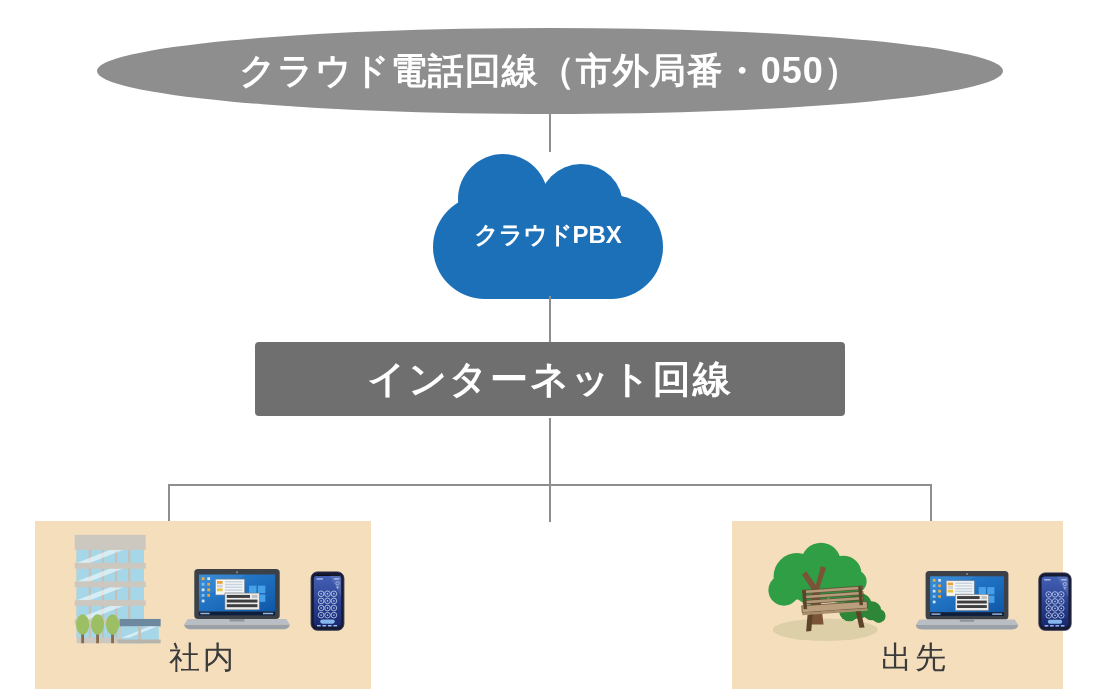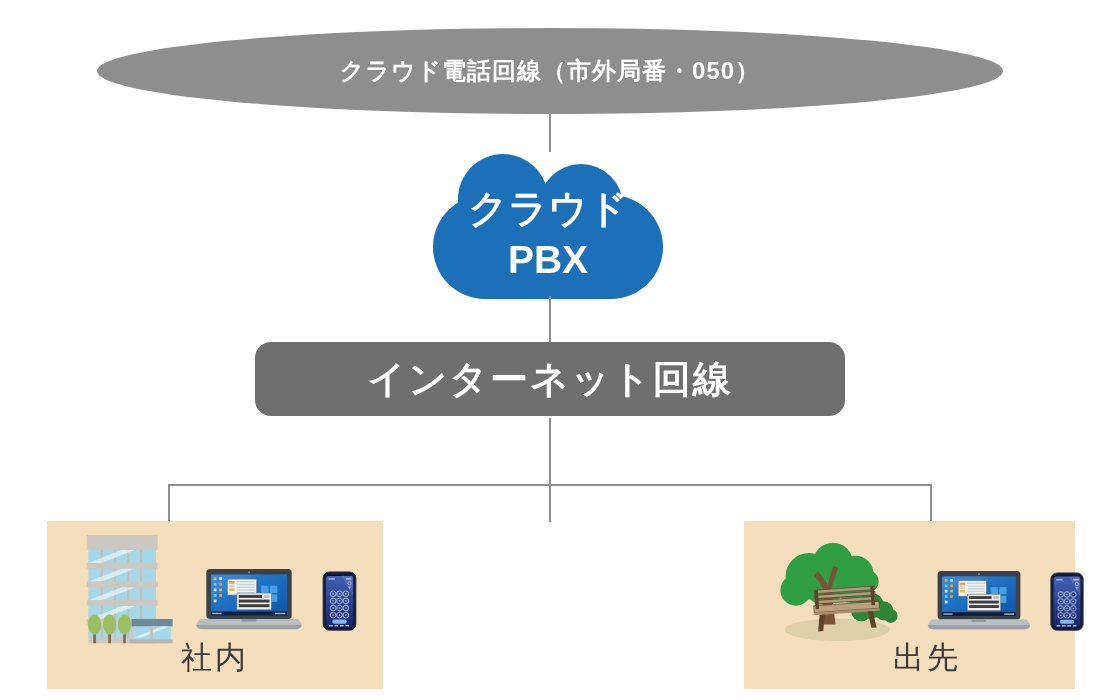--- a/index.html
+++ b/index.html
@@ -6,49 +6,49 @@
   .diagram{
     position:relative;width:1100px;height:700px;background:#ffffff;
     font-family:"Liberation Sans","DejaVu Sans",sans-serif;overflow:hidden;
   }
   
   .ellipse{
     position:absolute;left:97px;top:28px;width:906px;height:86px;
     background:#8e8e8e;border-radius:50%;
     display:flex;align-items:center;justify-content:center;
   }
-  .ellipse span{color:#ffffff;font-size:24px;font-weight:700;letter-spacing:1px;}
+  .ellipse span{color:#ffffff;font-size:36px;font-weight:700;letter-spacing:1px;}
   
   .vline{position:absolute;left:549px;width:2px;background:#8e8e8e;}
   .seg1{top:112px;height:40px;}
   .seg2{top:296px;height:46px;}
   .seg3{top:418px;height:67px;}
   .hline{position:absolute;left:169px;top:484px;width:763px;height:2px;background:#8e8e8e;}
   .drop{position:absolute;top:484px;width:2px;height:38px;background:#8e8e8e;}
   .d1{left:168px;} .d2{left:549px;} .d3{left:930px;}
   
   .cloud{position:absolute;left:433px;top:142px;width:230px;height:158px;}
   .cloud>svg{position:absolute;left:0;top:0;width:100%;height:100%;}
   .cloud-text{
     position:absolute;left:0;top:0;right:0;bottom:0;
-    display:flex;flex-direction:column;align-items:center;justify-content:center;
-    padding-top:28px;color:#ffffff;font-weight:700;font-size:39px;line-height:1.3;
+    display:flex;align-items:center;justify-content:center;
+    padding-top:28px;color:#ffffff;font-weight:700;font-size:24px;line-height:1.3;
   }
   
   .bar{
     position:absolute;left:255px;top:342px;width:590px;height:74px;
-    background:#6f6f6f;border-radius:16px;
+    background:#6f6f6f;border-radius:4px;
     display:flex;align-items:center;justify-content:center;
     color:#ffffff;font-size:38px;font-weight:700;letter-spacing:2px;
   }
   
   .panel{
     position:absolute;top:521px;height:168px;background:#f5debc;
     display:flex;flex-direction:column;align-items:center;justify-content:flex-end;
-    padding:0;box-sizing:border-box;margin-left:12px;
+    padding:0;box-sizing:border-box;
   }
   .p-office{left:35px;width:336px;}
   .p-home{left:382px;width:338px;}
   .p-out{left:732px;width:331px;padding-left:35px;}
   .panel-icons{display:flex;align-items:flex-end;gap:16px;margin-bottom:2px;}
   .panel-label{font-size:31px;color:#3b3b3b;font-weight:500;letter-spacing:3px;margin:2px 0 10px 0;}
   .low{margin-bottom:-14px;}
   .hidden-defs{position:absolute;width:0;height:0;overflow:hidden;}
 </style>
 </head>

